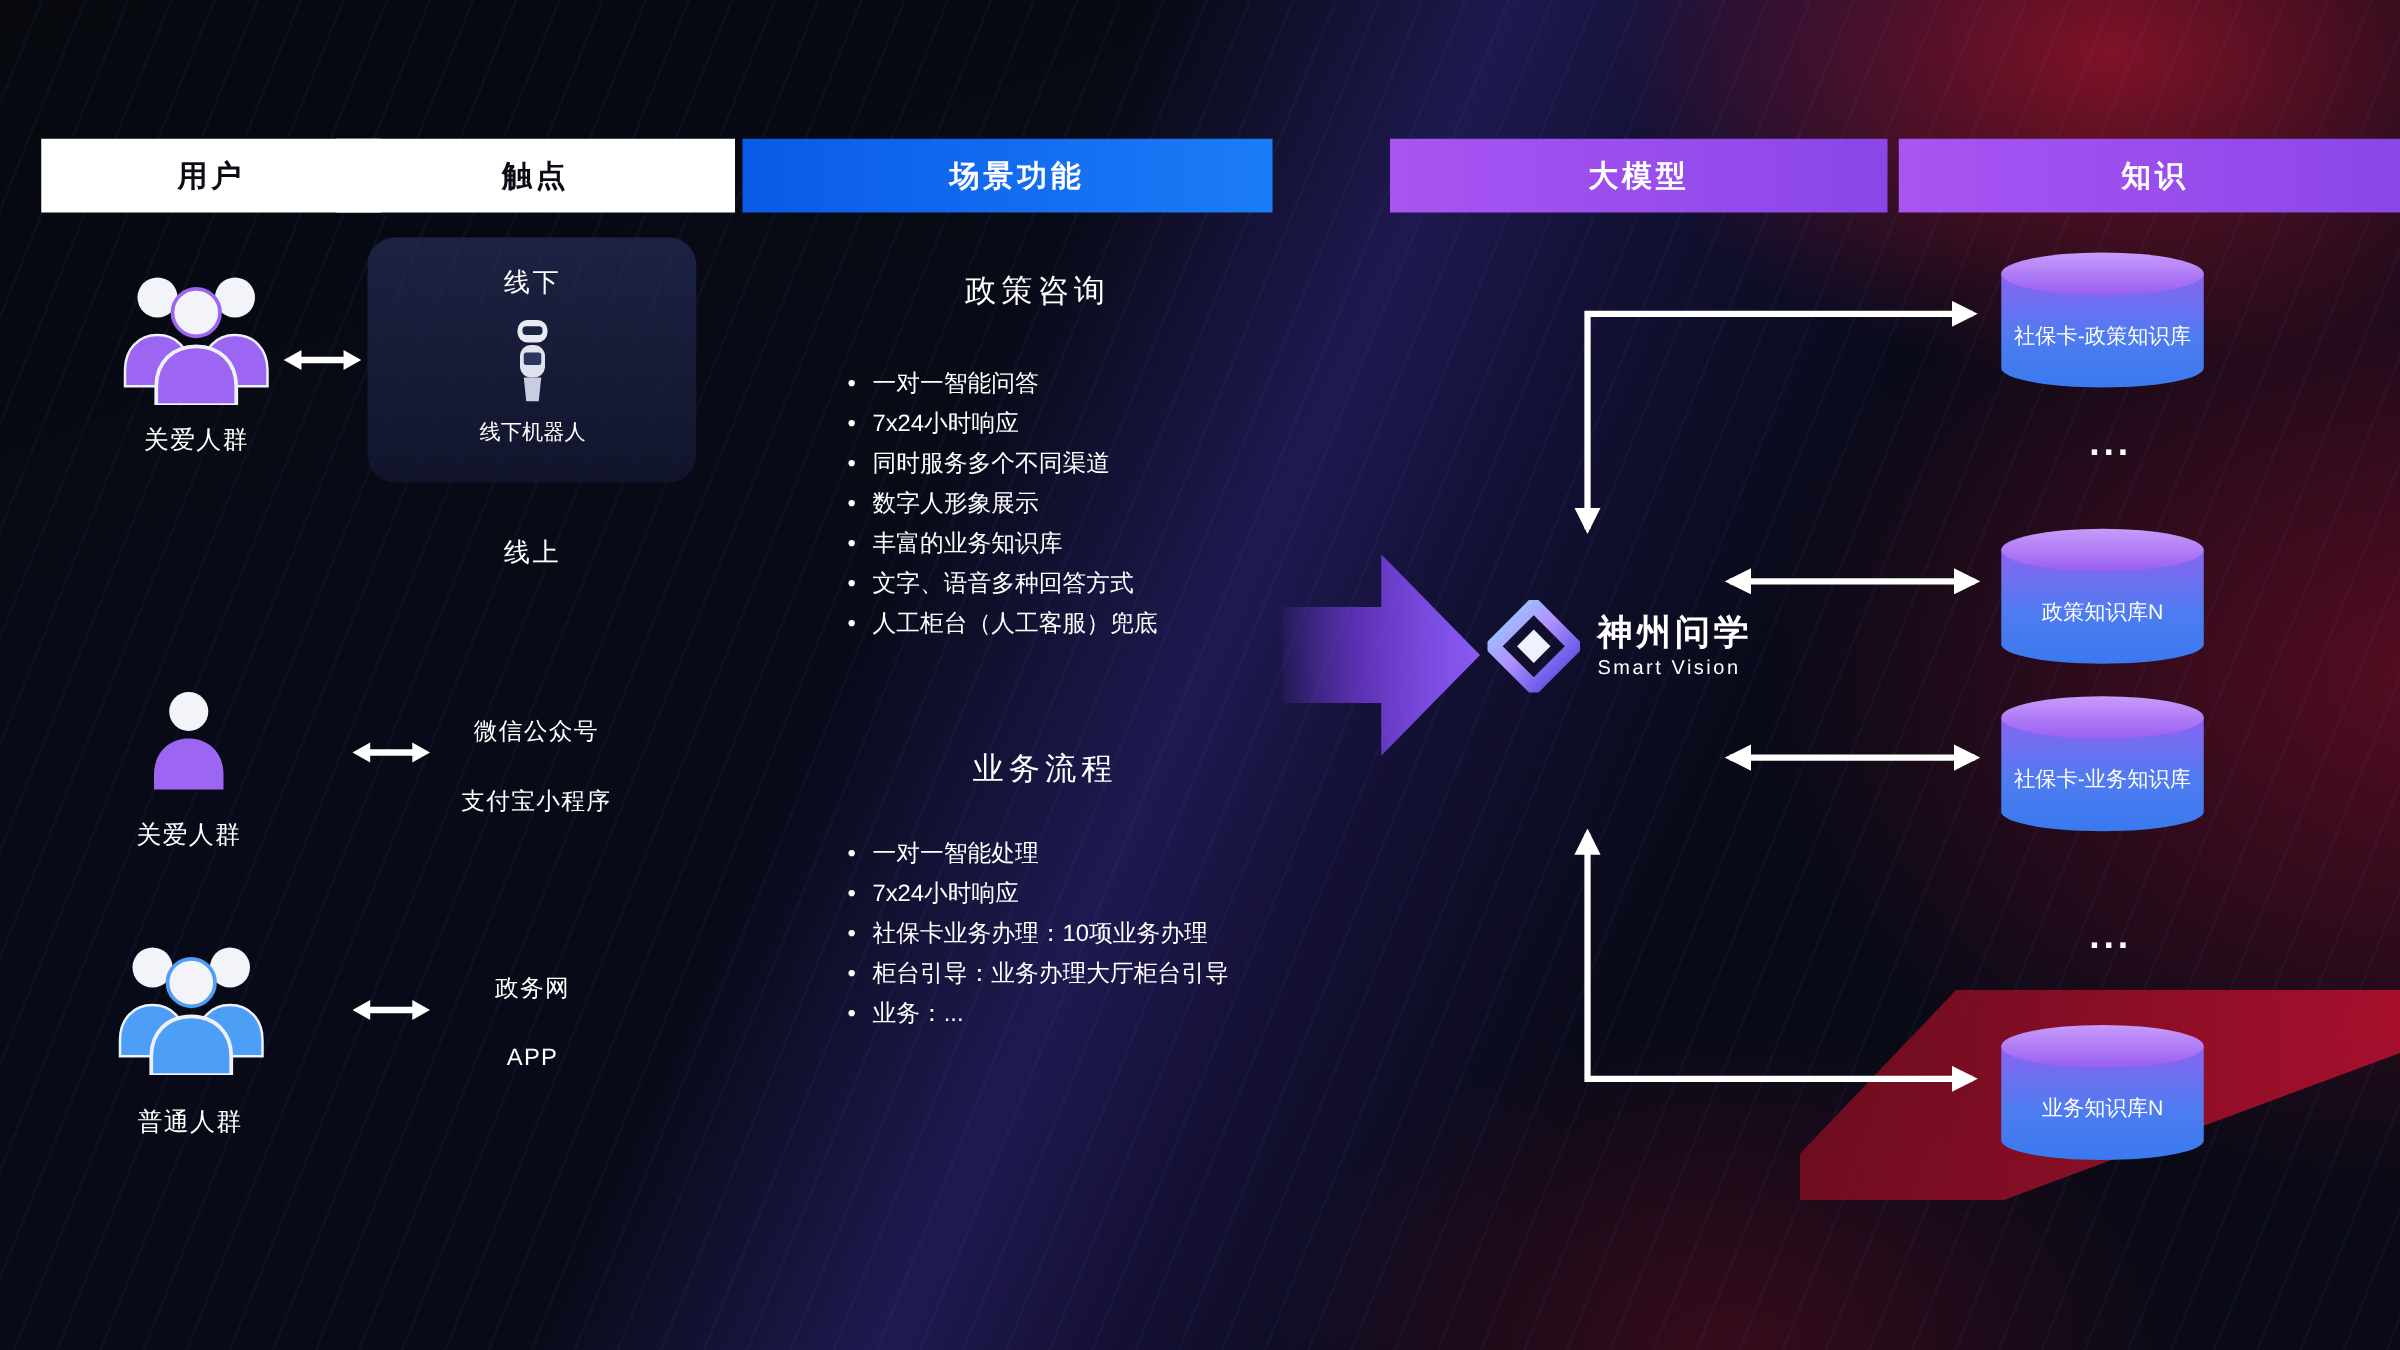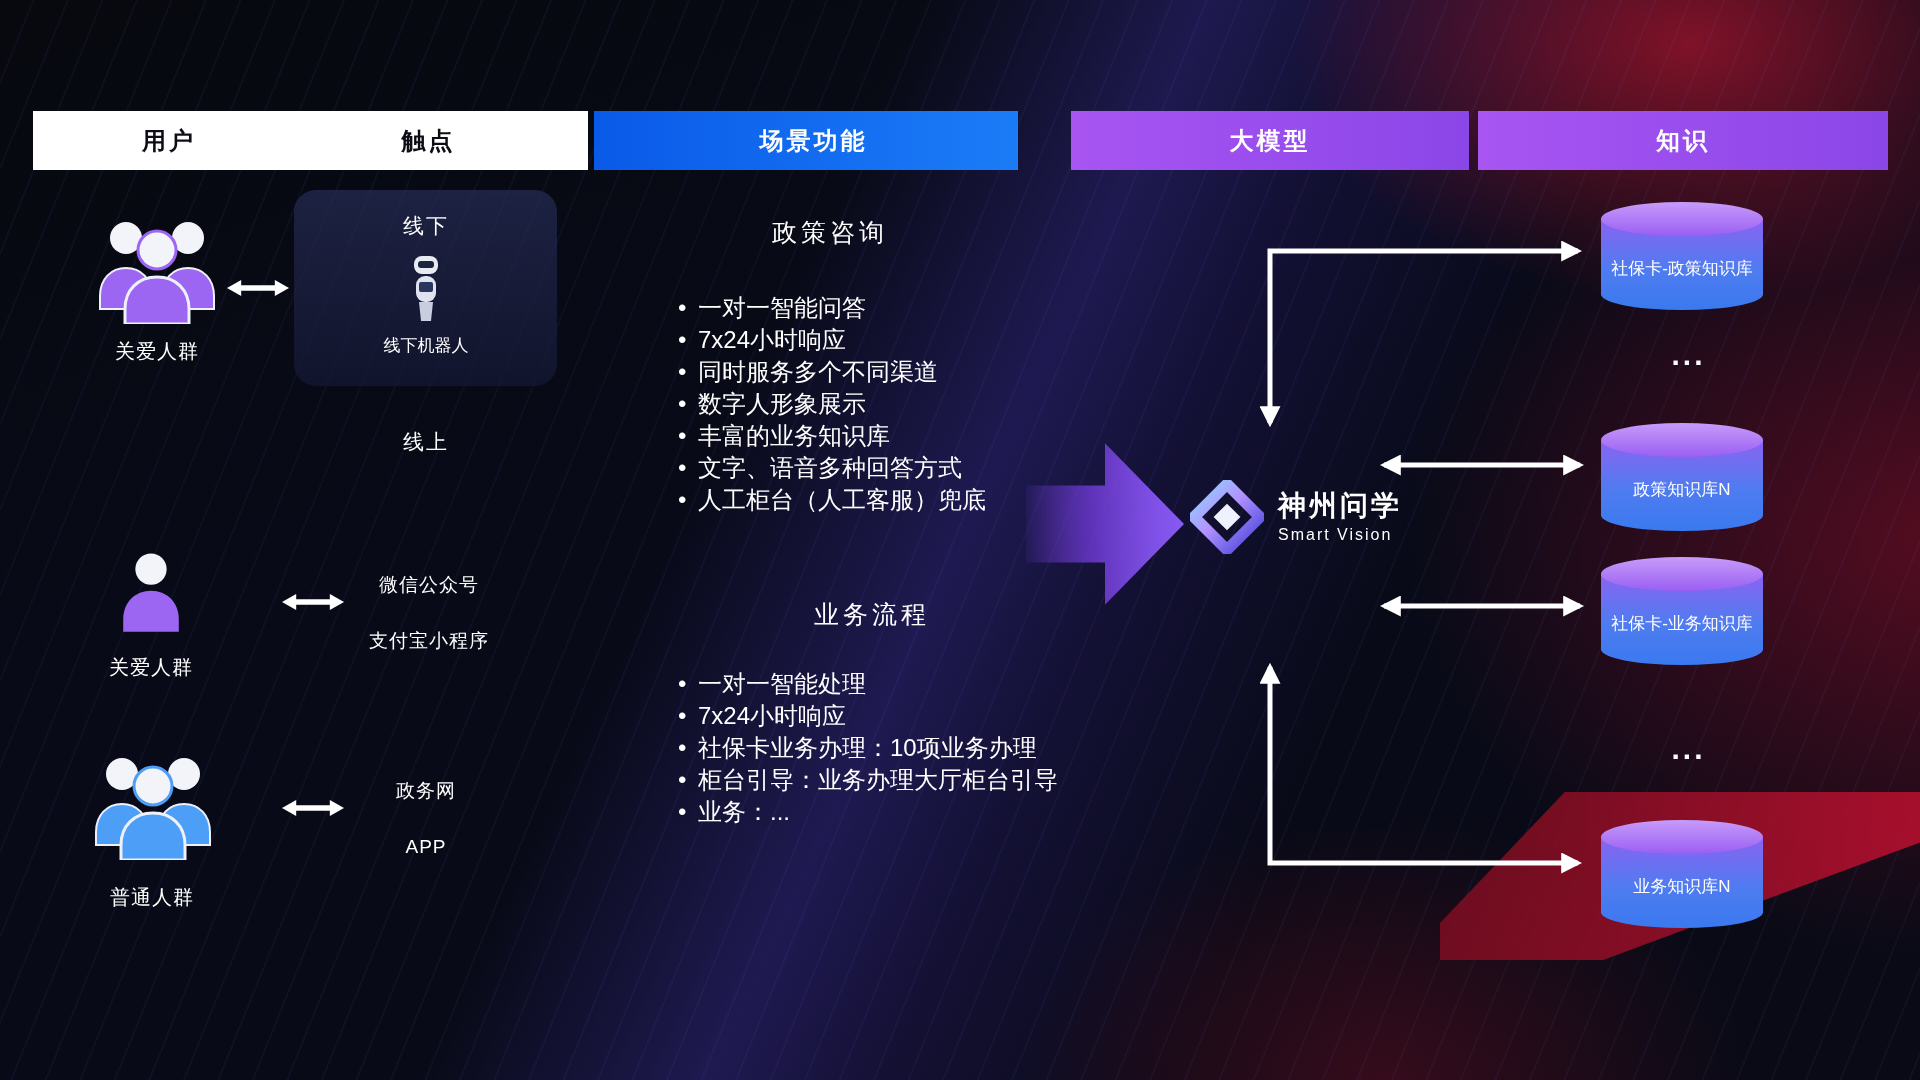--- a/index.html
+++ b/index.html
@@ -26,21 +26,21 @@
   }
 
   
   .hdr {
     position:absolute; top:111px; height:59px; z-index:3;
     display:flex; align-items:center; justify-content:center;
     font-size:24px; font-weight:bold; letter-spacing:3px; white-space:nowrap;
   }
   .hdr.white  { background:#ffffff; color:#0c0c14; }
   .hdr.blue   { background:linear-gradient(90deg,#0a5ae8,#1b7cf7); color:#fff; }
-  .hdr.purple { background:linear-gradient(90deg,#a855f2,#8b46e8); color:#fff; }
+  .hdr.purple { background:linear-gradient(90deg,#a855f2,#8b46e8); color:#fff;margin-left:41px; }
   .hdr-user   { left:33px;   width:272px; }
   .hdr-touch  { left:269px;  width:319px; }
   .hdr-scene  { left:594px;  width:424px;padding-left:15px; }
   .hdr-model  { left:1071px; width:398px; }
   .hdr-know   { left:1478px; width:410px; }
 
   
   .ctext { position:absolute; transform:translateX(-50%); color:#fff; white-space:nowrap; z-index:3; }
 
   
@@ -57,21 +57,21 @@
     background: linear-gradient(180deg, rgba(44,50,98,0.60), rgba(20,24,52,0.72));
   }
   .tp-big { font-size:21px; letter-spacing:2px; }
   .tp-item { font-size:19px; letter-spacing:1px; }
 
   
   .sec-title { font-size:25px; letter-spacing:4px; }
   .bullets { position:absolute; list-style:none; z-index:3; }
   .bullets li {
     position:relative; padding-left:22px; color:#fff;
-    font-size:24px; line-height:32px; white-space:nowrap;
+    font-size:19px; line-height:32px; white-space:nowrap;
   }
   .bullets li::before { content:"•"; position:absolute; left:2px; top:0; color:#fff; }
   .bullets-1 { left:676px; top:292px; }
   .bullets-2 { left:676px; top:668px; }
 
   
   .big-arrow {
     position:absolute; left:1026px; top:428px; width:158px; height:192px; z-index:2;
     background: linear-gradient(90deg, rgba(124,58,237,0.05) 0%, rgba(124,58,237,0.55) 40%, #8b5cf6 100%);
     clip-path: polygon(0 30%, 50% 30%, 50% 8%, 100% 50%, 50% 92%, 50% 70%, 0 70%);
@@ -193,21 +193,21 @@
   <ul class="bullets bullets-1">
     <li>一对一智能问答</li>
     <li>7x24小时响应</li>
     <li>同时服务多个不同渠道</li>
     <li>数字人形象展示</li>
     <li>丰富的业务知识库</li>
     <li>文字、语音多种回答方式</li>
     <li>人工柜台（人工客服）兜底</li>
   </ul>
 
-  <div class="ctext sec-title" style="left:872px; top:598px;">业务流程</div>
+  <div class="ctext sec-title" style="left:836px; top:598px;">业务流程</div>
   <ul class="bullets bullets-2">
     <li>一对一智能处理</li>
     <li>7x24小时响应</li>
     <li>社保卡业务办理：10项业务办理</li>
     <li>柜台引导：业务办理大厅柜台引导</li>
     <li>业务：...</li>
   </ul>
 
   <div class="big-arrow"></div>
 

